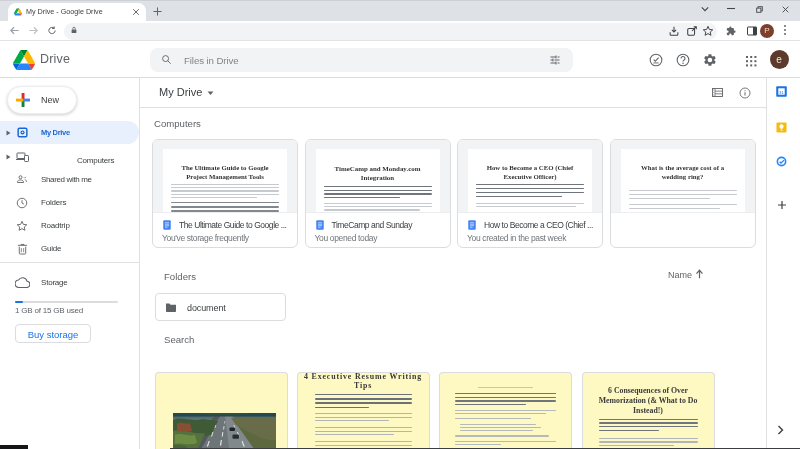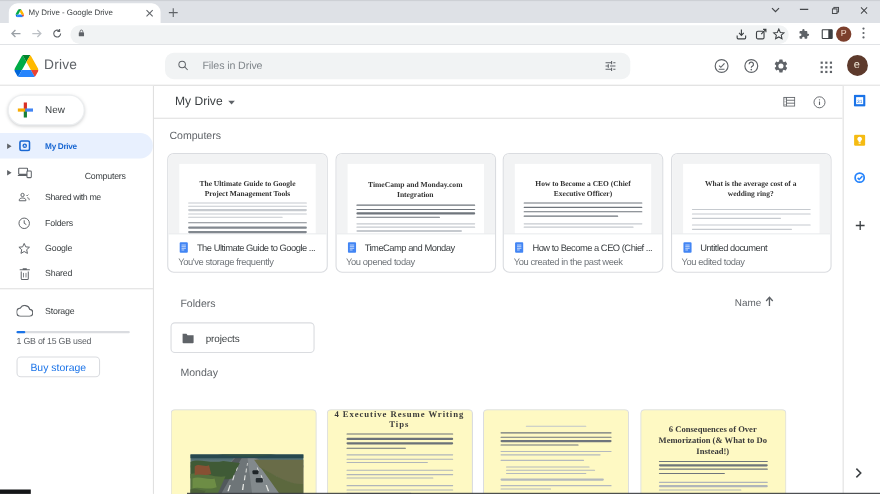--- a/index.html
+++ b/index.html
@@ -162,28 +162,28 @@
 
   <svg class="abs" style="left:16px;top:197px;" width="12" height="12" viewBox="0 0 24 24" fill="none" stroke="#5f6368" stroke-width="1.8">
       <circle cx="12" cy="12" r="9.5"></circle>
       <path d="M12 6.5 V12 l3.8 2.3"></path>
     </svg>
   <div class="abs" style="left:41px;top:198px;font-size:8px;letter-spacing:-0.2px;color:#3c4043;">Folders</div>
 
   <svg class="abs" style="left:16px;top:220px;" width="12" height="12" viewBox="0 0 24 24" fill="none" stroke="#5f6368" stroke-width="1.8">
       <path d="M12 2.6 L14.8 8.8 L21.6 9.5 L16.5 14 L17.9 20.7 L12 17.3 L6.1 20.7 L7.5 14 L2.4 9.5 L9.2 8.8 Z"></path>
     </svg>
-  <div class="abs" style="left:41px;top:221px;font-size:8px;letter-spacing:-0.2px;color:#3c4043;">Google</div>
+  <div class="abs" style="left:41px;top:221px;font-size:8px;letter-spacing:-0.2px;color:#3c4043;">Roadtrip</div>
 
   <svg class="abs" style="left:17px;top:243px;" width="11" height="12" viewBox="0 0 24 26">
       <path d="M5 8 V22 a2 2 0 0 0 2 2 h10 a2 2 0 0 0 2-2 V8" stroke="#5f6368" stroke-width="2" fill="none"></path>
       <path d="M2 5 h20 M9 5 V3 h6 v2" stroke="#5f6368" stroke-width="2" fill="none"></path>
       <path d="M9.5 11 v9 M14.5 11 v9" stroke="#5f6368" stroke-width="1.6"></path>
     </svg>
-  <div class="abs" style="left:41px;top:244px;font-size:8px;letter-spacing:-0.2px;color:#3c4043;">Shared</div>
+  <div class="abs" style="left:41px;top:244px;font-size:8px;letter-spacing:-0.2px;color:#3c4043;">Guide</div>
 
   <div class="abs" style="left:0;top:262px;width:140px;height:1px;background:#e0e0e0;"></div>
 
   <svg class="abs" style="left:15px;top:277px;" width="15" height="11" viewBox="0 0 24 16">
       <path d="M19.35 6.04 A7.49 7.49 0 0 0 5.64 4.04 A5.994 5.994 0 0 0 6 16 h13 a5 5 0 0 0 .35-9.96 z" fill="none" stroke="#5f6368" stroke-width="1.8"></path>
     </svg>
   <div class="abs" style="left:41px;top:278px;font-size:8px;letter-spacing:-0.2px;color:#3c4043;">Storage</div>
 
   <div class="abs" style="left:15px;top:301px;width:103px;height:2px;background:#dadce0;border-radius:1px;"></div>
   <div class="abs" style="left:15px;top:301px;width:8px;height:2px;background:#1a73e8;border-radius:1px;"></div>
@@ -257,21 +257,21 @@
       <div class="tl" style="left:8px;right:8px;top:54px;height:1.2px;background:#c6cacf;"></div>
       <div class="tl" style="left:8px;right:8px;top:57.2px;height:1.2px;background:#c6cacf;"></div>
       <div class="tl" style="left:8px;right:20px;top:60.4px;height:1.2px;background:#c6cacf;"></div>
     </div>
       </div>
     <div style="position:absolute;left:0;top:72.5px;width:100%;height:36.5px;">
       <svg class="dicon" viewBox="0 0 16 20">
           <rect x="0.5" y="0.5" width="15" height="19" rx="2" fill="#4285f4"></rect>
           <path d="M4 5.5 h8 M4 8.5 h8 M4 11.5 h8 M4 14.5 h5" stroke="#fff" stroke-width="1.2"></path>
         </svg>
-      <div class="sfoot-t">TimeCamp and Monday</div>
+      <div class="sfoot-t">TimeCamp and Sunday</div>
       <div class="sfoot-s">You opened today</div>
     </div>
   </div>
 
   <div class="scard" style="left:457px;">
     <div class="sprev">
         <div class="spage">
       <div class="doct" style="position:absolute;left:0;right:0;top:15px;font-size:6.8px;line-height:8.6px;">How to Become a CEO (Chief<br>Executive Officer)</div>
       <div class="tl" style="left:8px;right:8px;top:35px;height:1.4px;background:#6f757c;"></div>
       <div class="tl" style="left:8px;right:8px;top:39px;height:1.4px;background:#6f757c;"></div>
@@ -295,43 +295,35 @@
     <div class="sprev">
         <div class="spage">
       <div class="doct" style="position:absolute;left:0;right:0;top:15px;font-size:6.8px;line-height:8.6px;">What is the average cost of a<br>wedding ring?</div>
       <div class="tl" style="left:8px;right:8px;top:41px;height:1.2px;background:#c6cacf;"></div>
       <div class="tl" style="left:8px;right:8px;top:45px;height:1.2px;background:#c6cacf;"></div>
       <div class="tl" style="left:8px;right:35px;top:49px;height:1.2px;background:#c6cacf;"></div>
       <div class="tl" style="left:8px;right:8px;top:54.6px;height:1.2px;background:#c6cacf;"></div>
       <div class="tl" style="left:8px;right:25px;top:58.6px;height:1.2px;background:#c6cacf;"></div>
     </div>
       </div>
-    <div style="position:absolute;left:0;top:72.5px;width:100%;height:36.5px;">
-      <svg class="dicon" viewBox="0 0 16 20">
-          <rect x="0.5" y="0.5" width="15" height="19" rx="2" fill="#4285f4"></rect>
-          <path d="M4 5.5 h8 M4 8.5 h8 M4 11.5 h8 M4 14.5 h5" stroke="#fff" stroke-width="1.2"></path>
-        </svg>
-      <div class="sfoot-t">Untitled document</div>
-      <div class="sfoot-s">You edited today</div>
-    </div>
   </div>
 
   <div class="abs" style="left:164px;top:270.5px;font-size:9.6px;color:#5f6368;">Folders</div>
   <div class="abs" style="left:668px;top:270px;font-size:9px;color:#5f6368;">Name</div>
   <svg class="abs" style="left:695px;top:269px;" width="9" height="10" viewBox="0 0 12 13">
       <path d="M6 12 V2 M2 6 L6 1.5 L10 6" stroke="#5f6368" stroke-width="1.6" fill="none"></path>
     </svg>
 
   <div class="abs" style="left:155px;top:293px;width:131px;height:28px;border:1px solid #dadce0;border-radius:4px;background:#fff;"></div>
   <svg class="abs" style="left:165px;top:302px;" width="12" height="11" viewBox="0 0 24 20">
       <path d="M2 2 h7 l2 2.5 h11 a0 0 0 0 1 0 0 v13 a1.5 1.5 0 0 1-1.5 1.5 h-17 A1.5 1.5 0 0 1 2 17.5 z" fill="#5f6368"></path>
     </svg>
-  <div class="abs" style="left:187px;top:302.5px;font-size:9px;letter-spacing:-0.1px;color:#3c4043;">projects</div>
-
-  <div class="abs" style="left:164px;top:334px;font-size:9.6px;color:#5f6368;">Monday</div>
+  <div class="abs" style="left:187px;top:302.5px;font-size:9px;letter-spacing:-0.1px;color:#3c4043;">document</div>
+
+  <div class="abs" style="left:164px;top:334px;font-size:9.6px;color:#5f6368;">Search</div>
 
   <style>
     .fcard { position:absolute; top:372px; width:133px; height:79px; border:1px solid #dadce0; border-radius:4px 4px 0 0; border-bottom:none; background:#fef9c3; overflow:hidden; }
     .ftitle { font-family:"Liberation Serif", serif; font-weight:bold; text-align:center; color:#3a3a3a; position:absolute; left:4px; right:4px; }
   </style>
 
   <div class="fcard" style="left:155px;">
     <svg style="position:absolute;left:17px;top:39.5px;" width="103" height="50" viewBox="0 0 103 50">
       <defs>
         <linearGradient id="skyg" x1="0" y1="0" x2="0" y2="1">

